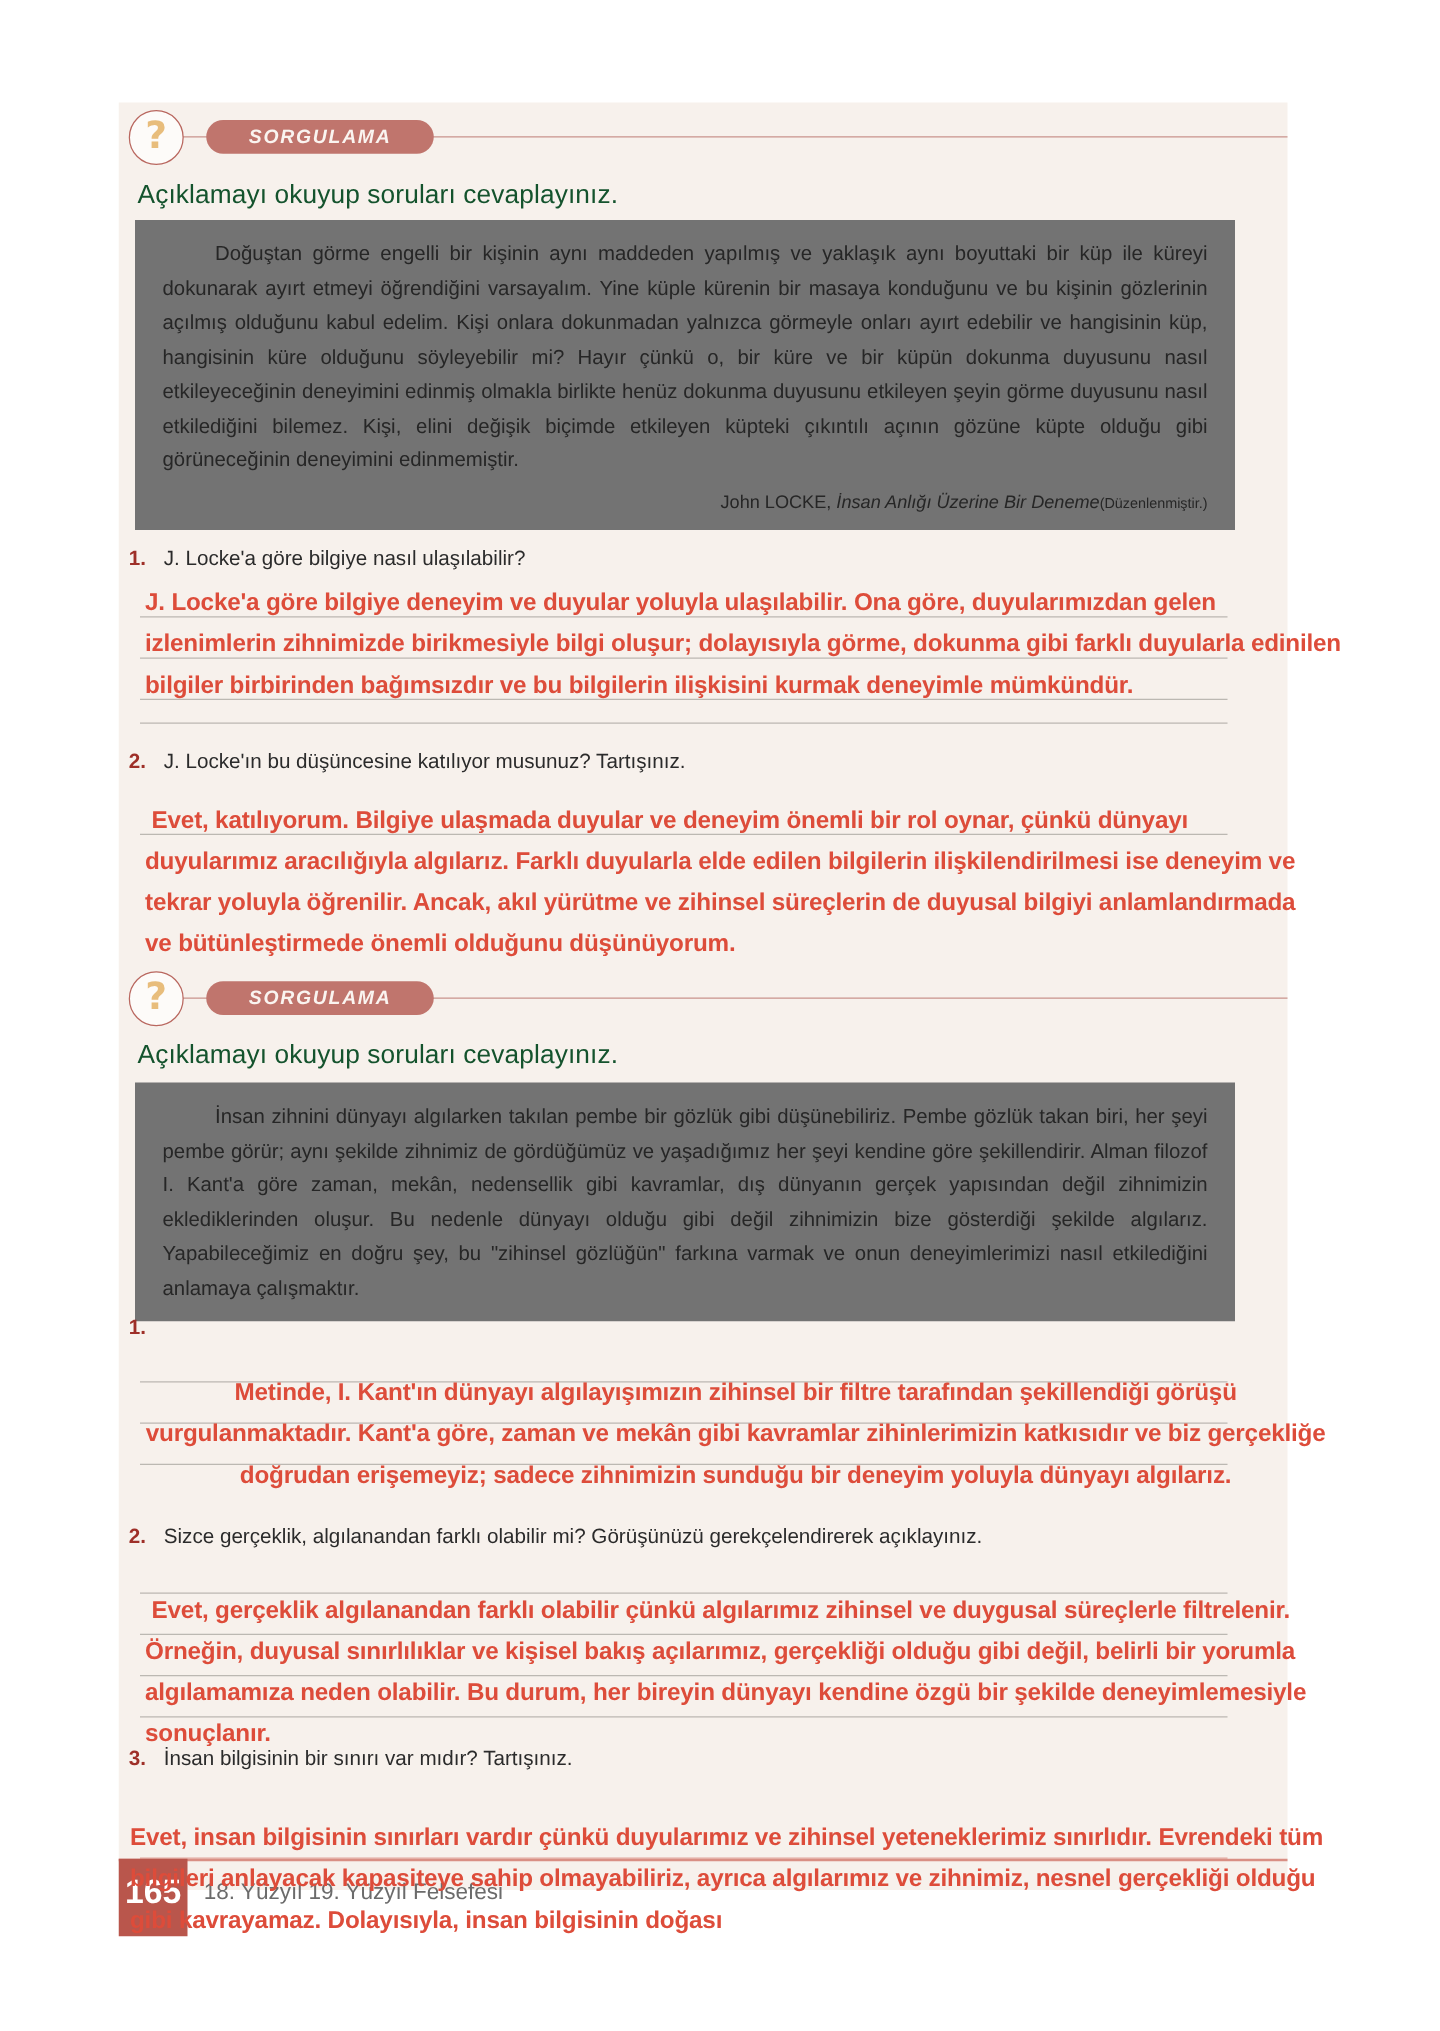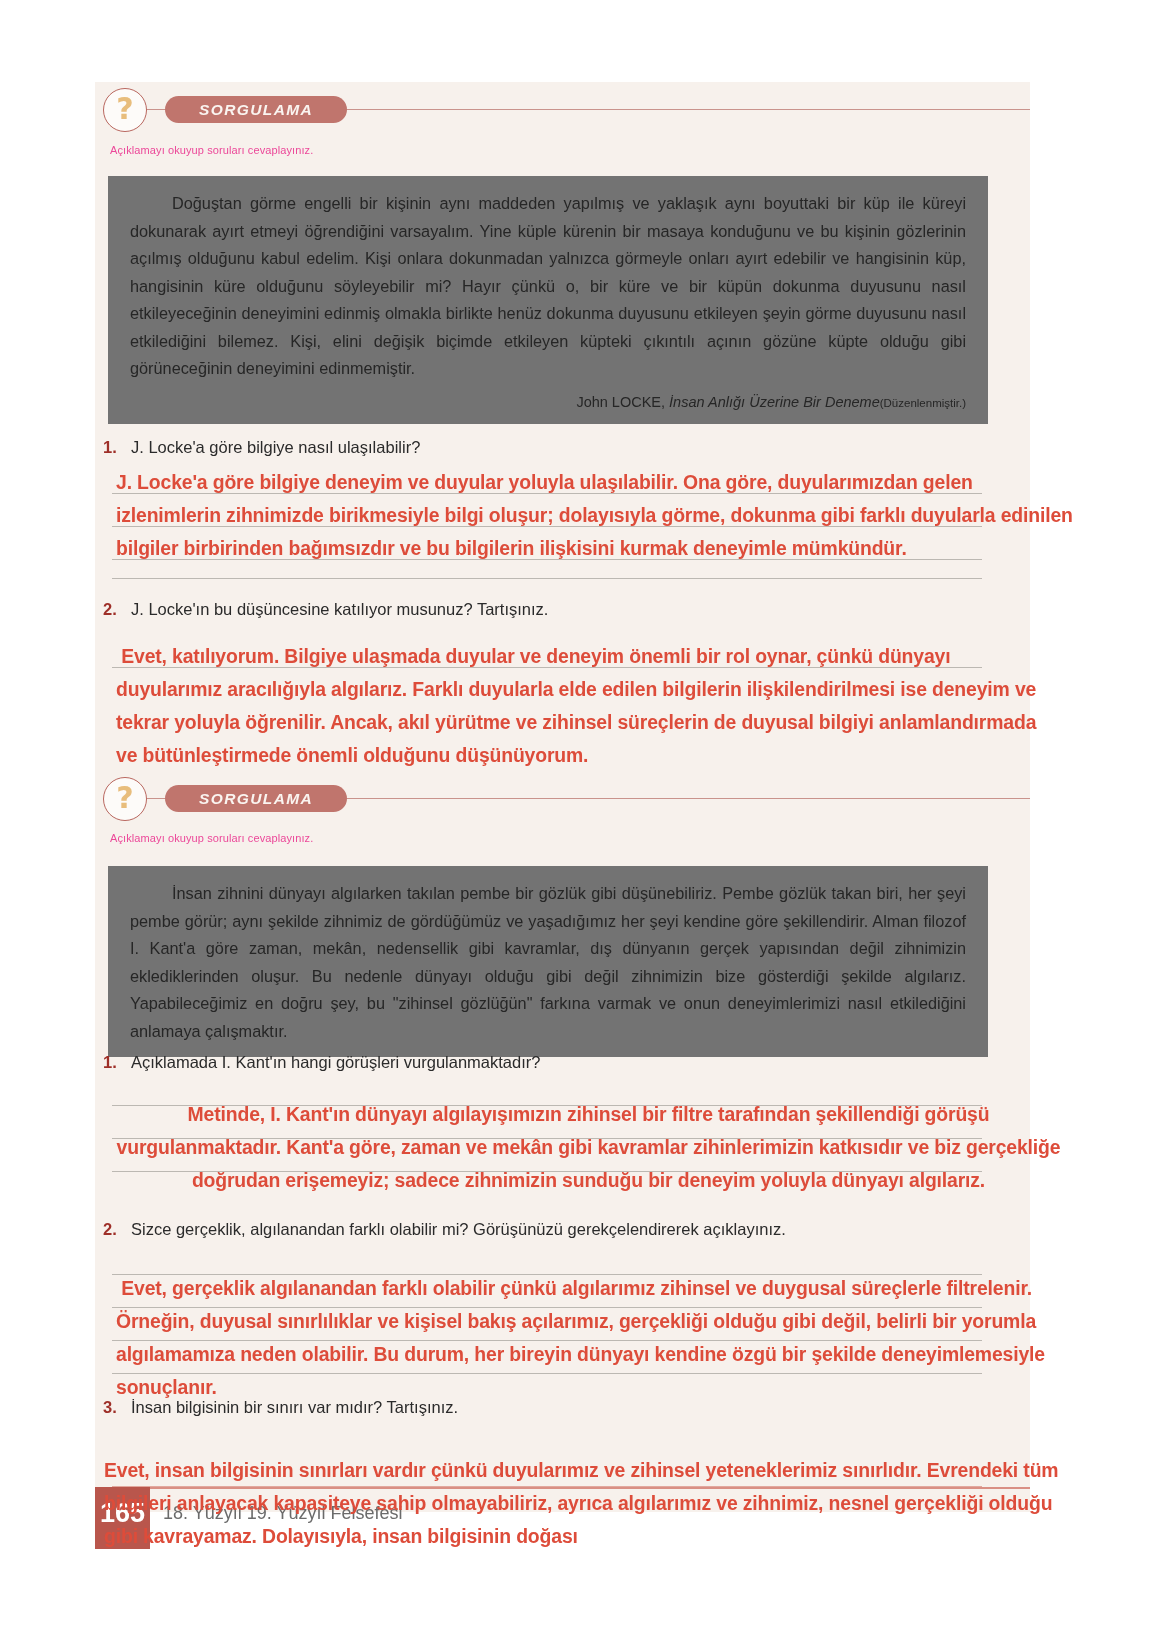--- a/index.html
+++ b/index.html
@@ -75,22 +75,22 @@
     font-style: italic;
     letter-spacing: 1.4px;
     display: flex;
     align-items: center;
     z-index: 2;
   }
 
   
   .instruction {
     position: absolute;
-    font-size: 11px;
-    color: #ec4899;
+    font-size: 21px;
+    color: #14532d;
     letter-spacing: .1px;
   }
 
   .quote-box {
     position: absolute;
     background: #737373;
     box-sizing: border-box;
     padding: 14px 22px 12px 22px;
   }
   .quote-box p {
@@ -243,21 +243,20 @@
 </div>
 
 <div class="instruction" style="left:110px; top:832px;">Açıklamayı okuyup soruları cevaplayınız.</div>
 
 <div class="quote-box" style="left:108px; top:866px; width:880px;">
   <p>İnsan zihnini dünyayı algılarken takılan pembe bir gözlük gibi düşünebiliriz. Pembe gözlük takan biri, her şeyi pembe görür; aynı şekilde zihnimiz de gördüğümüz ve yaşadığımız her şeyi kendine göre şekillendirir. Alman filozof I. Kant'a göre zaman, mekân, nedensellik gibi kavramlar, dış dünyanın gerçek yapısından değil zihnimizin eklediklerinden oluşur. Bu nedenle dünyayı olduğu gibi değil zihnimizin bize gösterdiği şekilde algılarız. Yapabileceğimiz en doğru şey, bu "zihinsel gözlüğün" farkına varmak ve onun deneyimlerimizi nasıl etkilediğini anlamaya çalışmaktır.</p>
 </div>
 
 <div class="question" style="left:103px; top:1053px; width:880px;">
   <span class="num">1.</span>
-  <span>Açıklamada I. Kant'ın hangi görüşleri vurgulanmaktadır?</span>
 </div>
 
 <div class="ruled" style="left:112px; top:1098px; width:870px; height:130px;">
   <div class="rule" style="top:7px;"></div>
   <div class="rule" style="top:40px;"></div>
   <div class="rule" style="top:73px;"></div>
 </div>
 <div class="answer" style="left:116px; top:1098px; width:945px;text-align:center;">Metinde, I. Kant'ın dünyayı algılayışımızın zihinsel bir filtre tarafından şekillendiği görüşü vurgulanmaktadır. Kant'a göre, zaman ve mekân gibi kavramlar zihinlerimizin katkısıdır ve biz gerçekliğe doğrudan erişemeyiz; sadece zihnimizin sunduğu bir deneyim yoluyla dünyayı algılarız.</div>
 
 <div class="question" style="left:103px; top:1220px; width:900px;">

